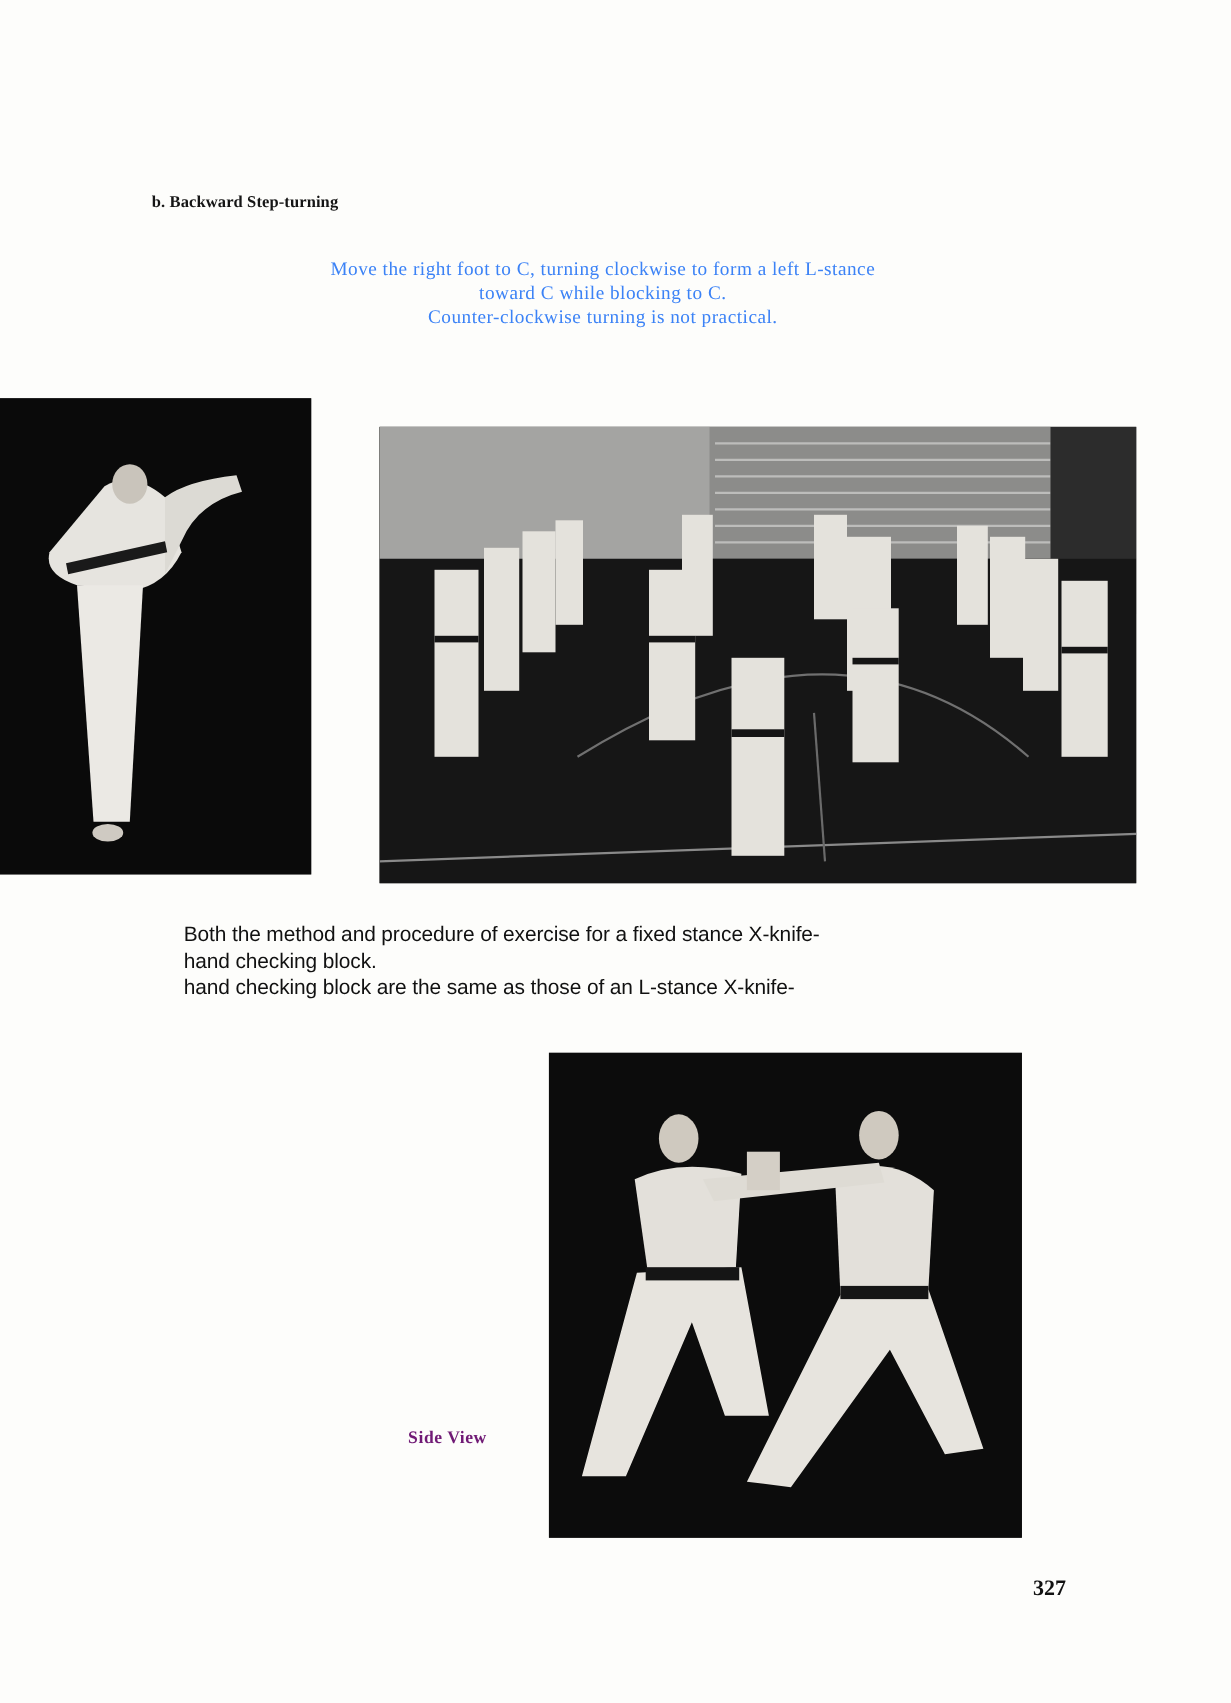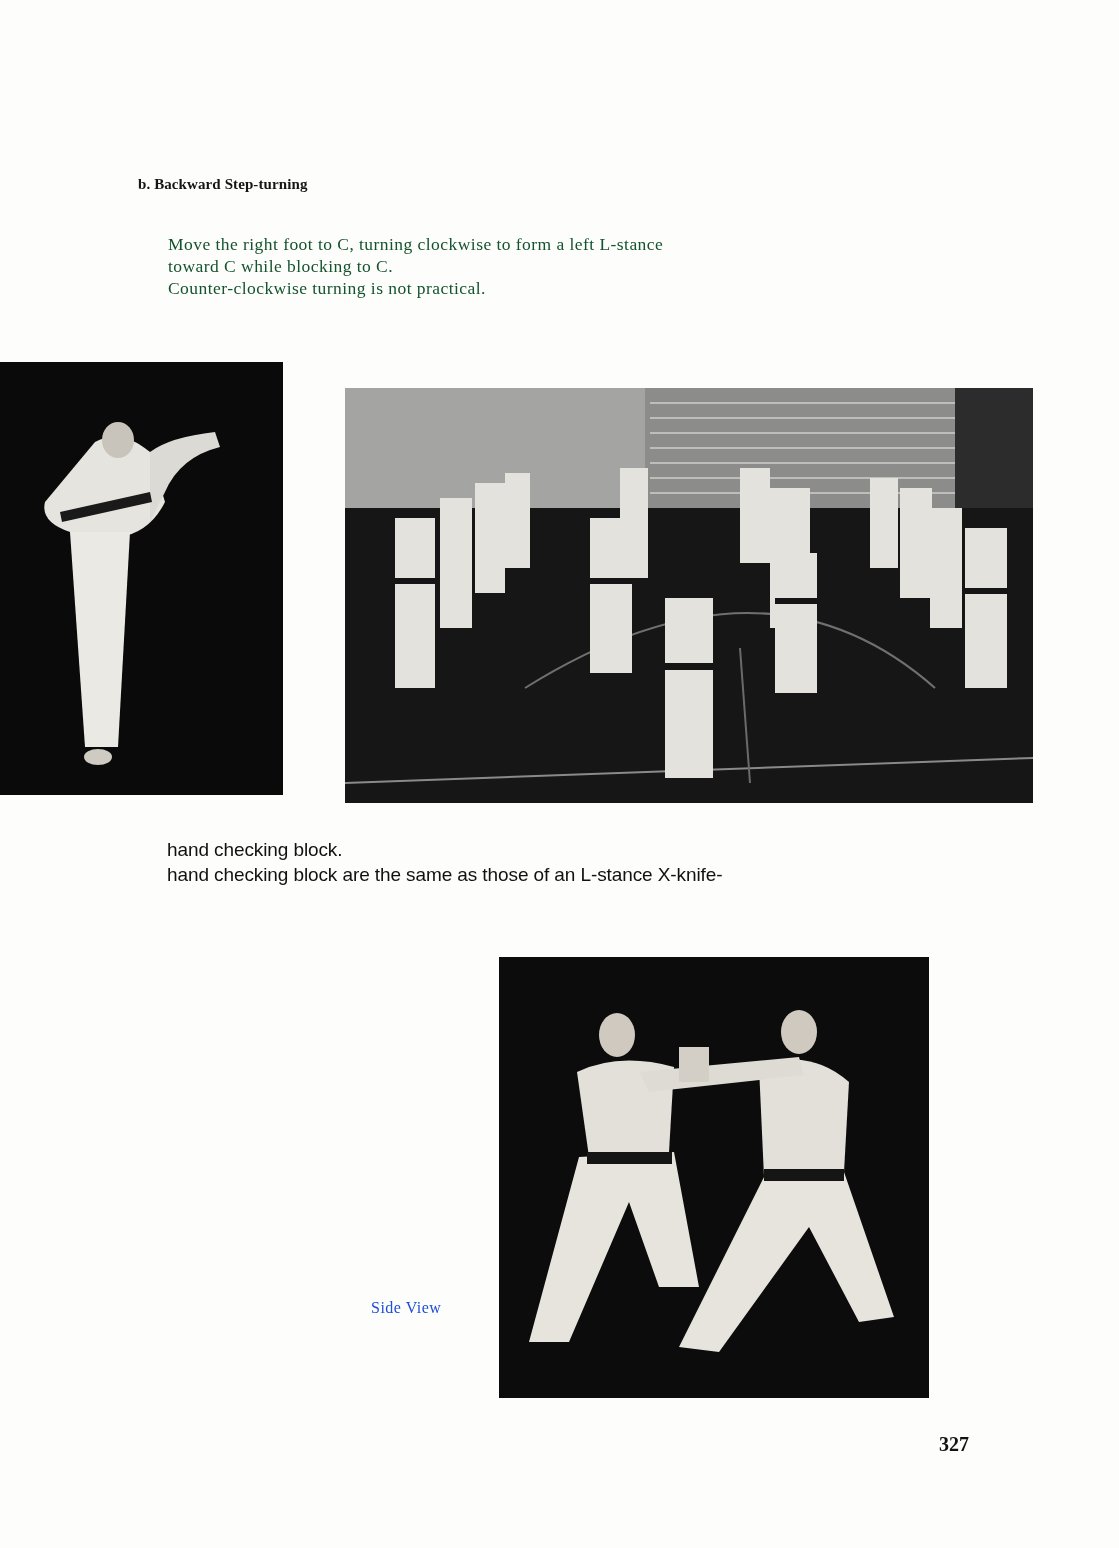--- a/index.html
+++ b/index.html
@@ -10,35 +10,35 @@
   }
   .abs { position: absolute; }
   .section-heading {
     left: 138px; top: 176px;
     font-family: "Liberation Serif", serif; font-weight: bold;
     font-size: 15px; letter-spacing: 0.1px; color: #151515; text-align: right;
   }
   .intro {
     left: 168px; top: 233px; width: 760px;
     font-family: "Liberation Serif", serif; font-size: 17.5px; line-height: 22px;
-    color: #14532d; letter-spacing: 0.45px;
+    color: #3b82f6; letter-spacing: 0.45px; text-align: center;
   }
   .intro div { white-space: nowrap; }
   .photo { background: #0b0b0b; overflow: hidden; }
   .photo svg { display: block; width: 100%; height: 100%; }
   .note {
     left: 167px; top: 838px; width: 740px;
     font-family: "Liberation Sans", sans-serif; font-size: 19px; line-height: 24.5px;
     color: #111; letter-spacing: -0.1px;
   }
   .note div { white-space: nowrap; }
   .caption {
     left: 371px; top: 1299px;
-    font-family: "Liberation Serif", serif; font-weight: normal; font-size: 16px;
-    color: #1d4ed8; letter-spacing: 0.5px;
+    font-family: "Liberation Serif", serif; font-weight: bold; font-size: 16px;
+    color: #701a75; letter-spacing: 0.5px;
   }
   .page-number {
     left: 939px; top: 1433px;
     font-family: Liberation Serif, serif; font-weight: bold; font-size: 20px;
     color: #111;
   }
 </style>
 </head>
 <body>
 
@@ -107,20 +107,21 @@
       <rect x="50" y="190" width="40" height="6"></rect>
       <rect x="245" y="190" width="42" height="6"></rect>
       <rect x="320" y="275" width="48" height="7"></rect>
       <rect x="430" y="210" width="42" height="6"></rect>
       <rect x="620" y="200" width="42" height="6"></rect>
     </g>
   </svg>
 </div>
 
 <div class="abs note">
+  <div>Both the method and procedure of exercise for a fixed stance X-knife-</div>
   <div>hand checking block.</div>
   <div>hand checking block are the same as those of an L-stance X-knife-</div>
 </div>
 
 <div class="abs caption">Side View</div>
 
 <div class="abs photo" style="left:499px; top:957px; width:430px; height:441px;" title="Two practitioners demonstrating fixed stance X-knife-hand checking block, side view">
   <svg viewBox="0 0 430 441" preserveAspectRatio="none">
     <rect width="430" height="441" fill="#0c0c0c"></rect>
 

